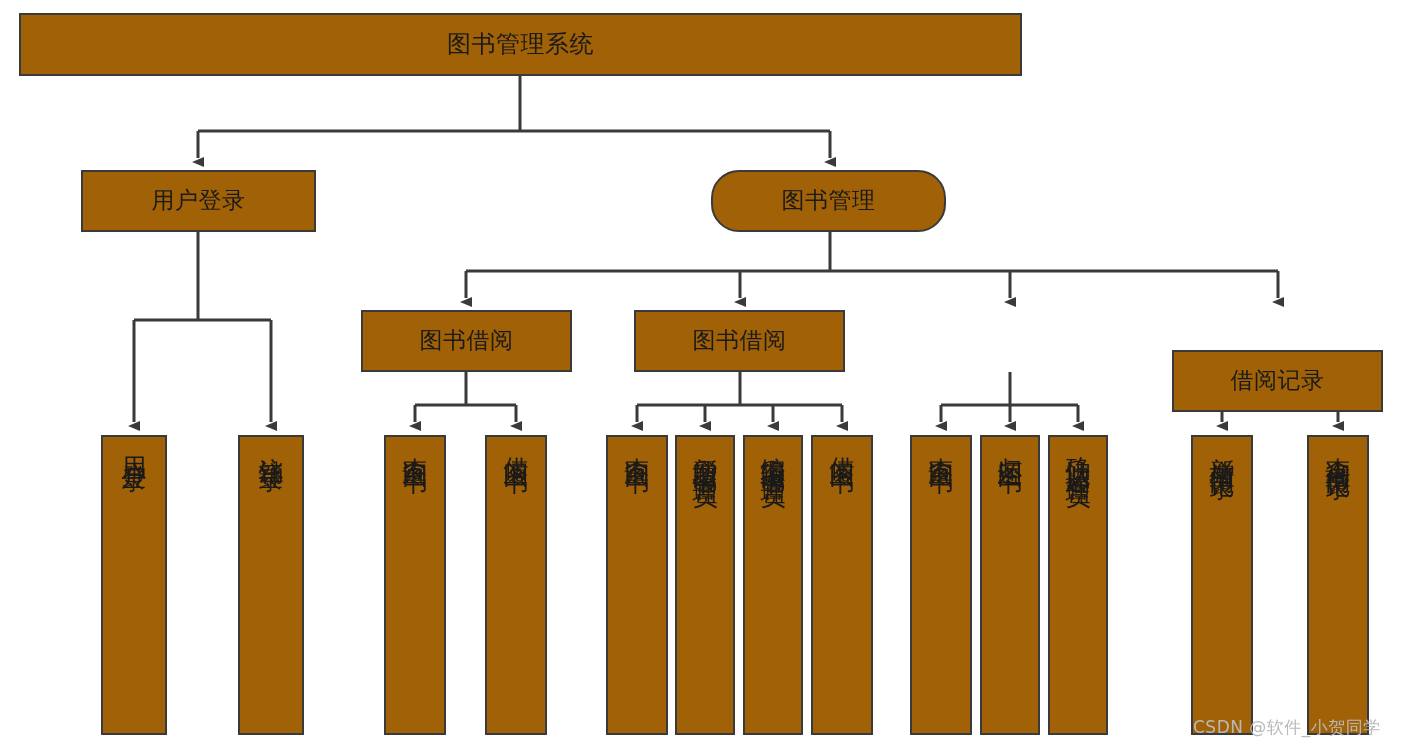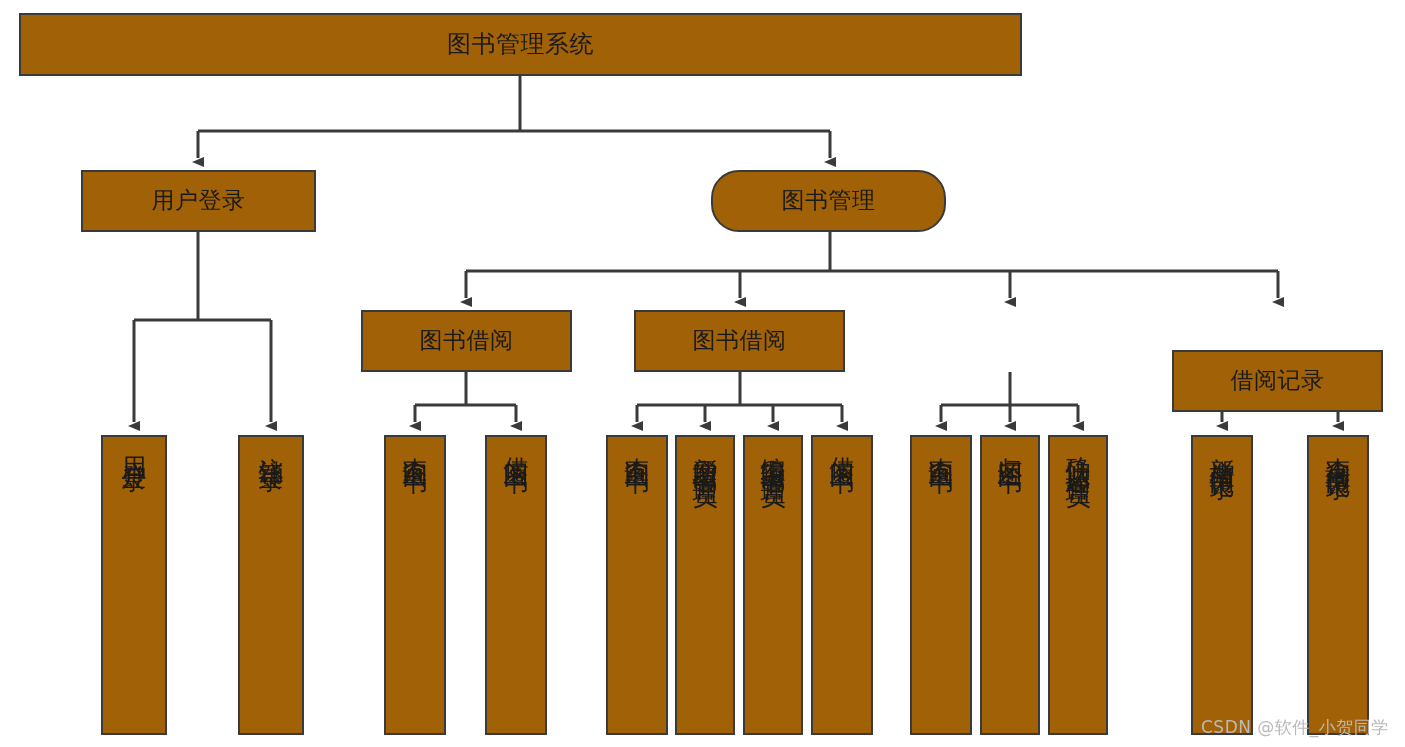--- a/index.html
+++ b/index.html
@@ -63,21 +63,20 @@
     letter-spacing: 4px;
     margin: 0 auto;
   }
   .watermark {
     position: absolute;
     font-size: 17px;
     color: #b9b9b9;
     white-space: nowrap;
     letter-spacing: 0.5px;
     user-select: none;
-    padding-left: 8px;
   }
 </style>
 </head>
 <body>
 
 <div id="canvas">
 
   <svg class="wires" viewBox="0 0 1405 747" xmlns="http://www.w3.org/2000/svg">
     <defs>
       <marker id="arrow" markerWidth="10" markerHeight="12" refX="1" refY="6" orient="auto" markerUnits="userSpaceOnUse">

